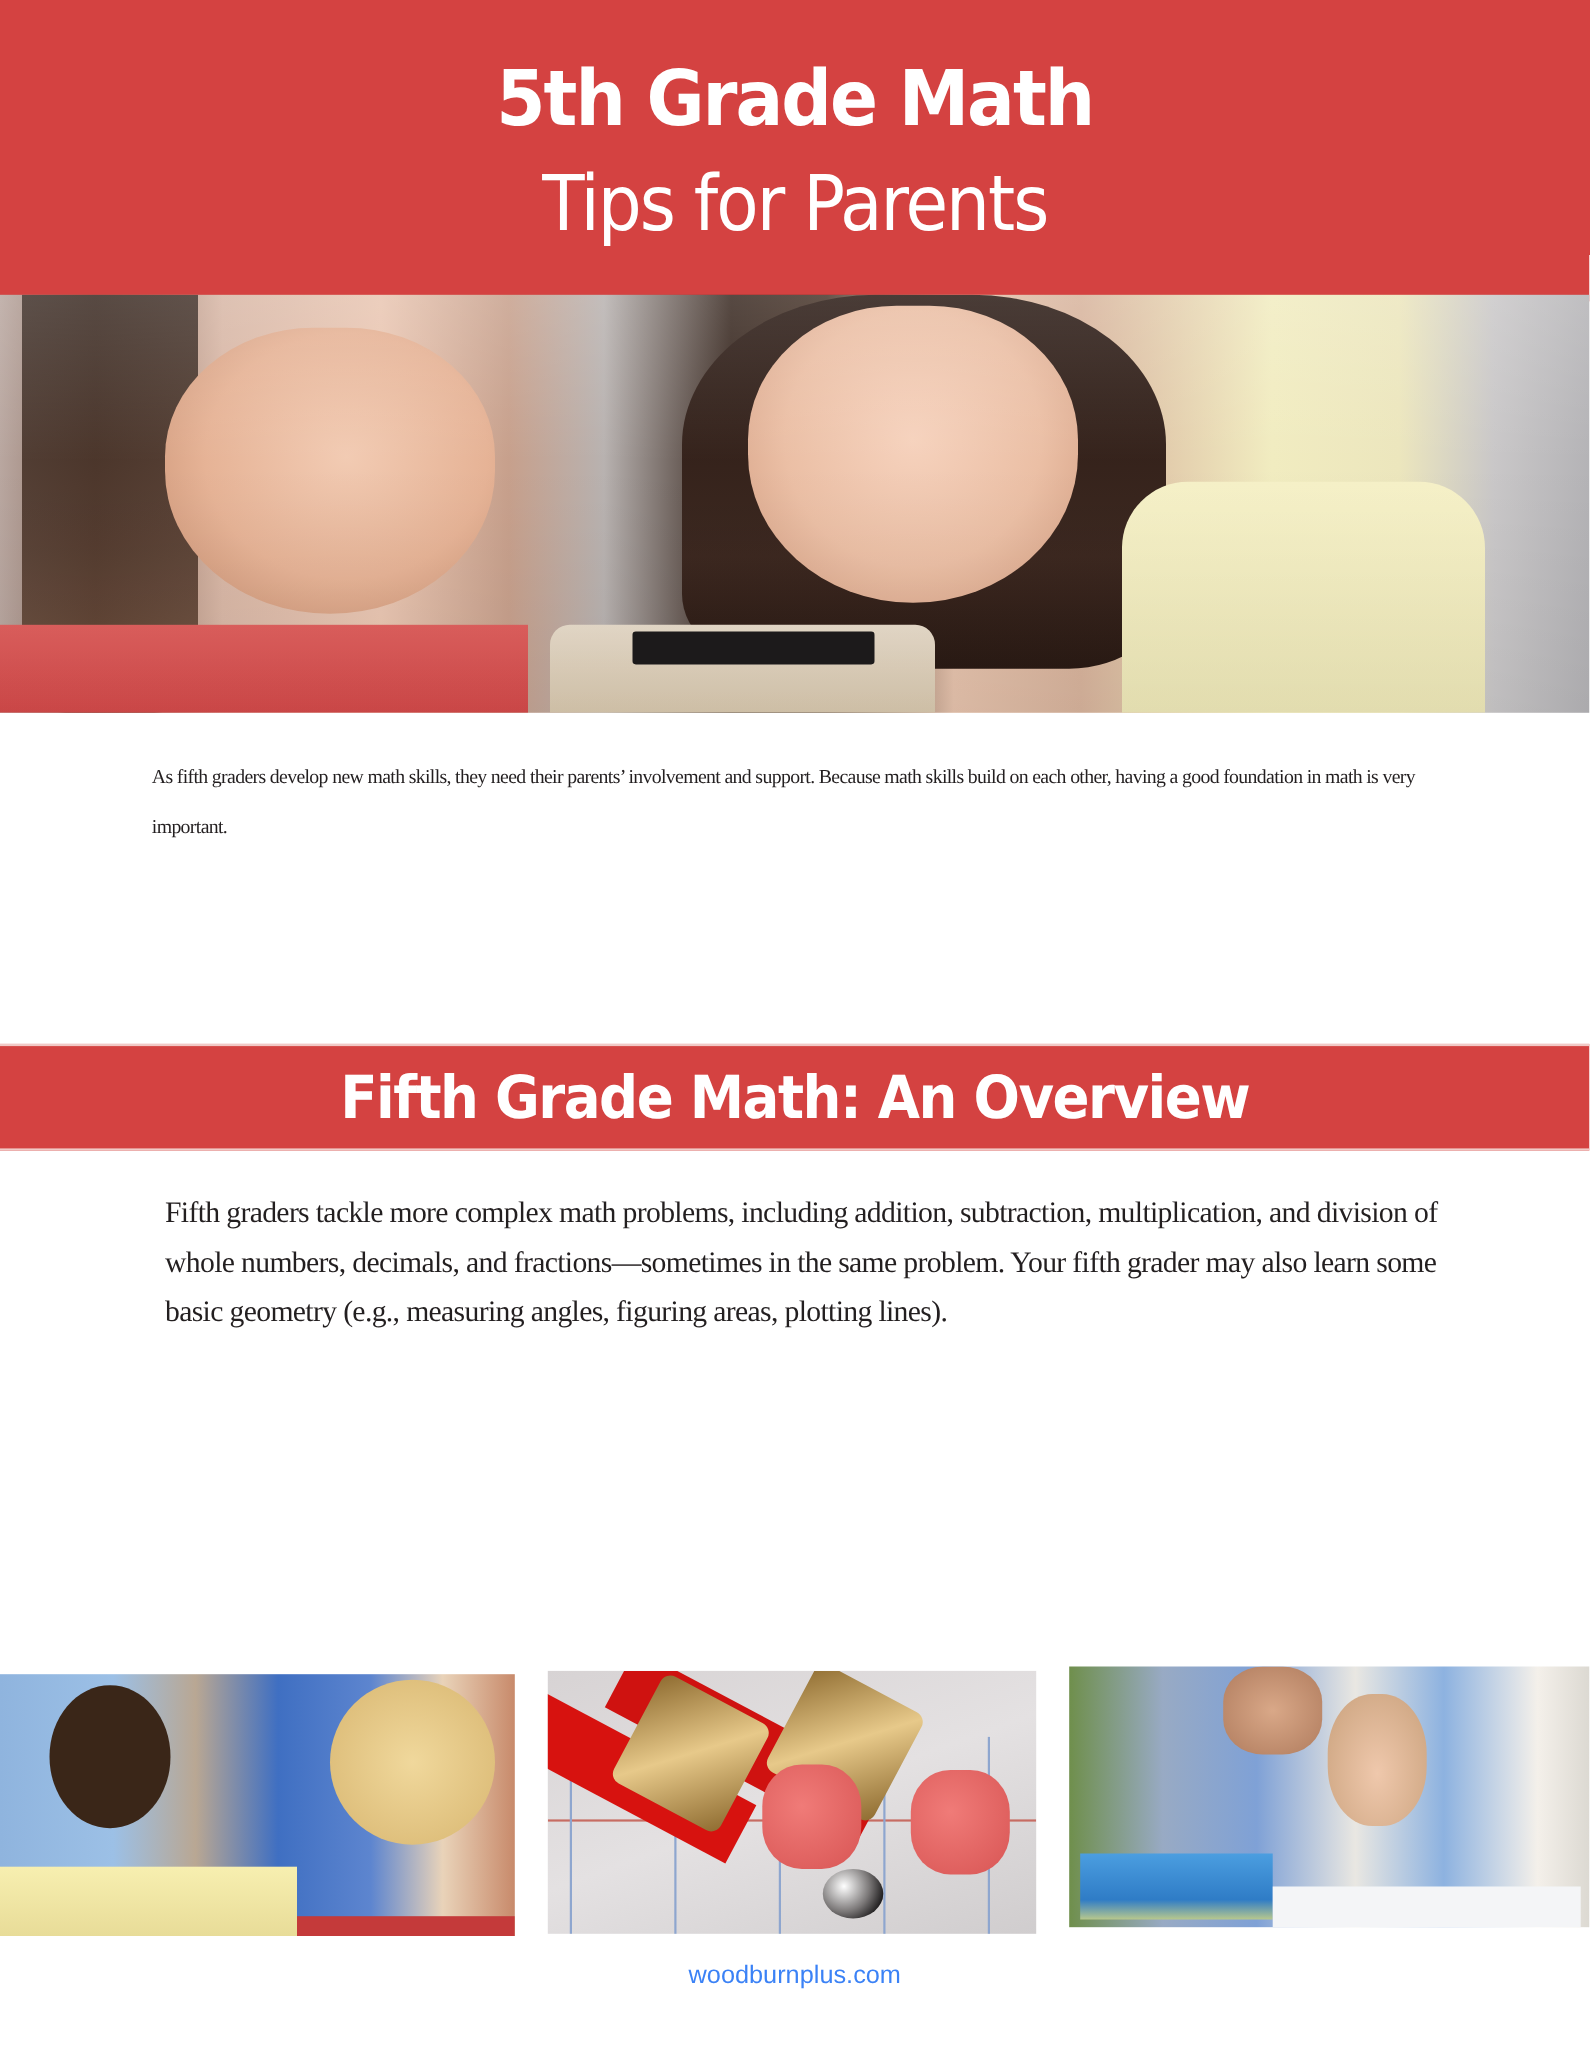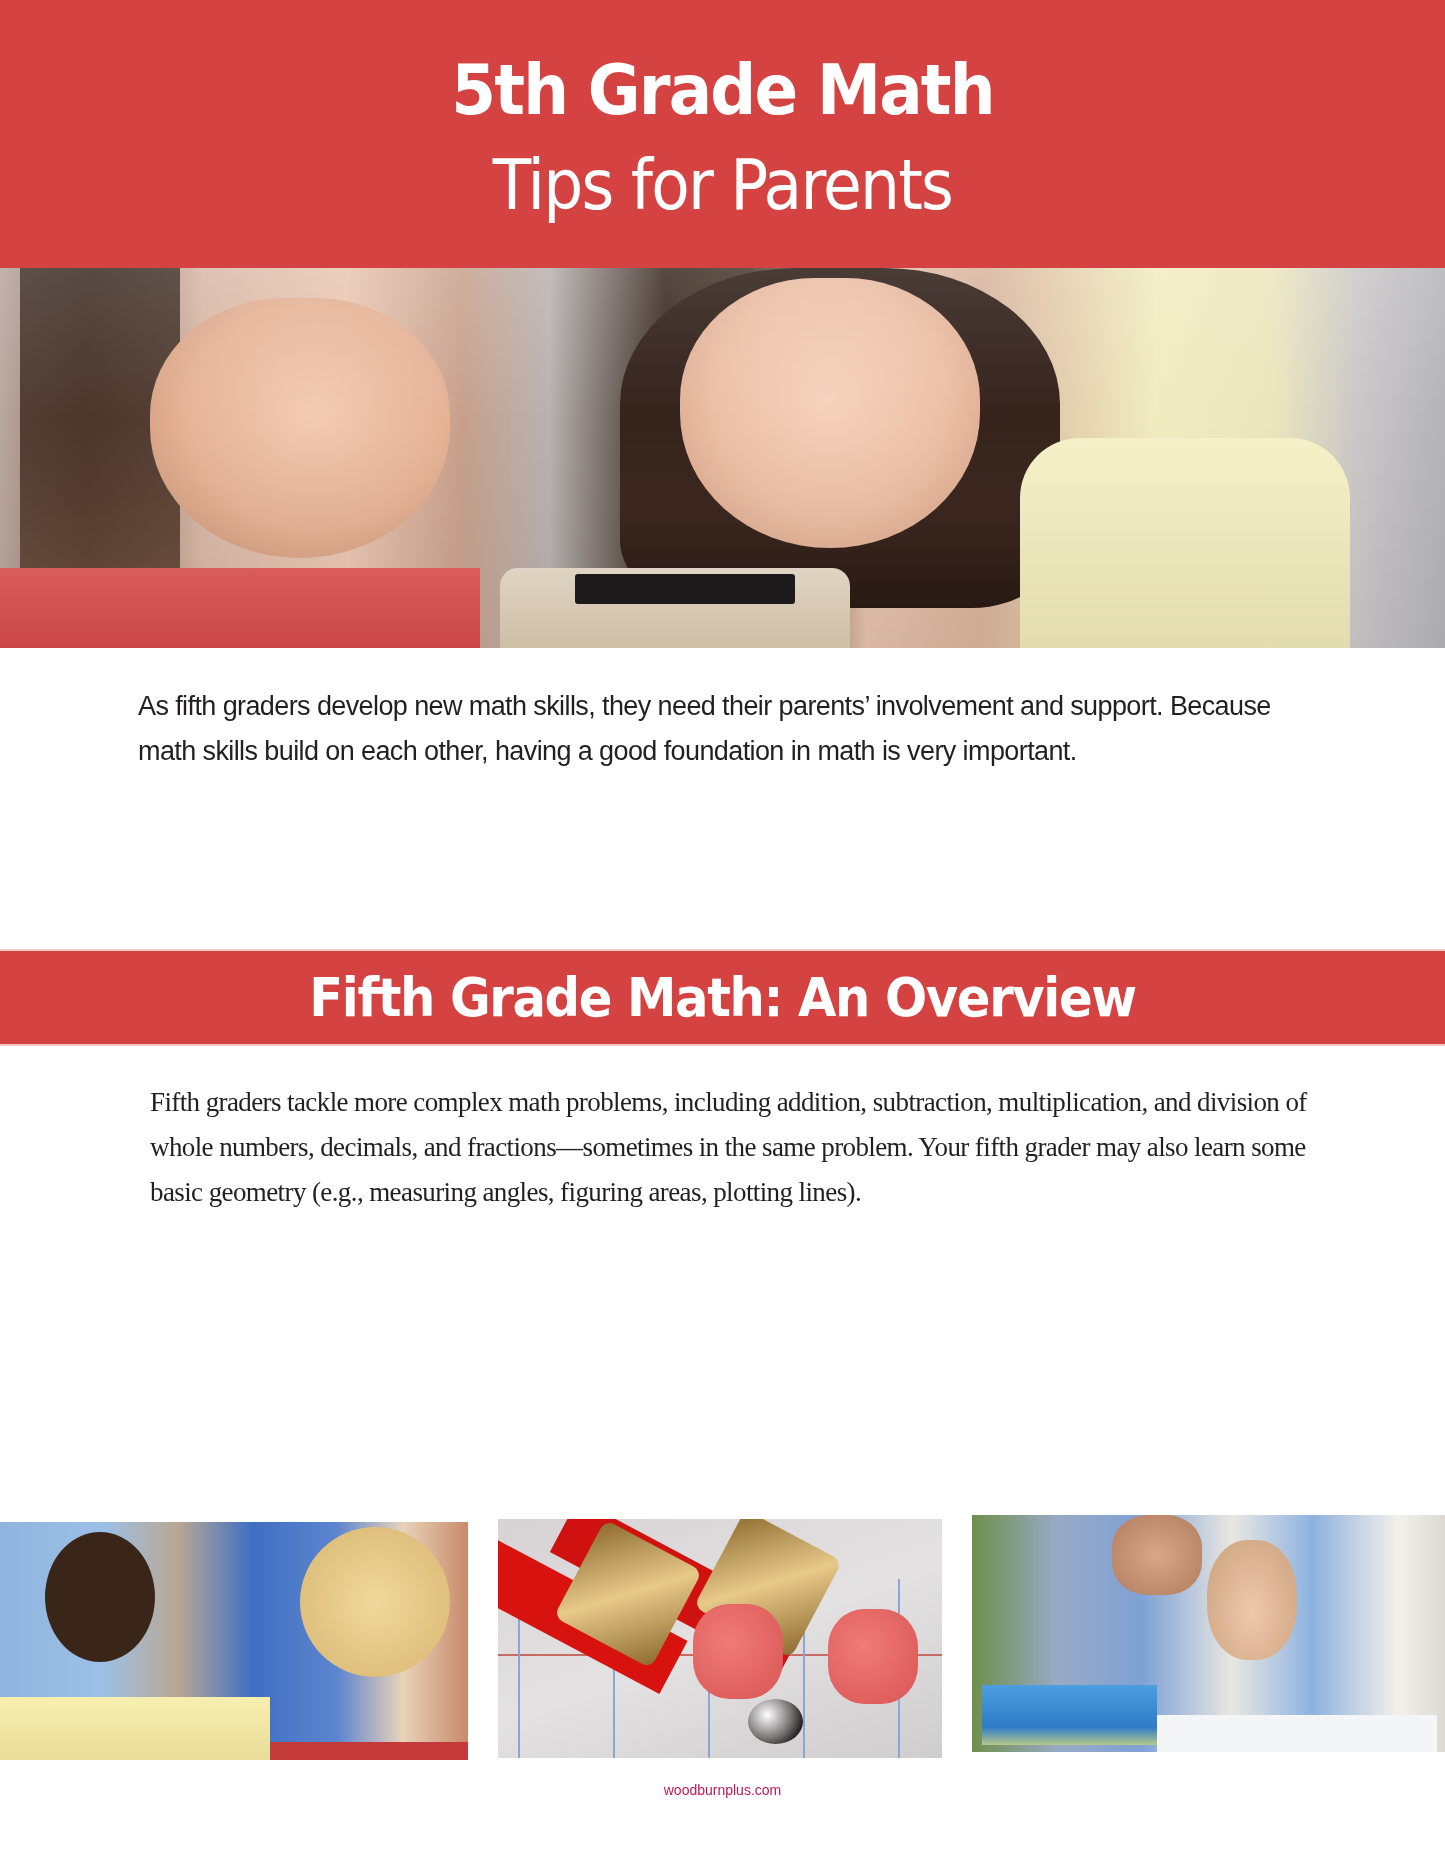--- a/index.html
+++ b/index.html
@@ -65,22 +65,22 @@
       background: linear-gradient(180deg, #e8dccb, #d8c8ae);
       border-radius: 18px 18px 0 0;
     }
     .hero-photo .tablet-bar {
       position: absolute; left: 575px; top: 306px; width: 220px; height: 30px;
       background: #1d1b1c; border-radius: 3px;
     }
 
     .intro {
       position: absolute; left: 138px; top: 684px; width: 1180px;
-      font-family: Liberation Sans, sans-serif;
-      font-size: 27px; line-height: 45px; color: #231f20;
+      font-family: Liberation Serif, serif;
+      font-size: 18px; line-height: 45px; color: #231f20;
       letter-spacing: -0.6px;
     }
     .intro p { margin-bottom: 10px; transform-origin: left; }
 
     .section-banner {
       position: absolute; left: 0; top: 949px; width: 1445px; height: 97px;
       background: #D44241; color: #ffffff; text-align: center;
       border-top: 2px solid #f1c9c6; border-bottom: 2px solid #f1c9c6;
     }
     .section-title {
@@ -121,21 +121,21 @@
 
     .photo-tutor { left: 972px; top: 1515px; width: 473px; height: 237px;
       background: linear-gradient(90deg, #6f8f4c 0%, #98aac4 18%, #7fa1d6 36%, #e9e7e2 55%, #8db2e0 72%, #f4f0ea 90%, #dcd9d2 100%); }
     .photo-tutor .man-head { position: absolute; left: 140px; top: 0; width: 90px; height: 80px; background: radial-gradient(ellipse, #d9a888, #b07c5e); border-radius: 40%; }
     .photo-tutor .girl-head { position: absolute; left: 235px; top: 25px; width: 90px; height: 120px; background: radial-gradient(ellipse at 50% 60%, #efc8ac, #c9a17c); border-radius: 45%; }
     .photo-tutor .books { position: absolute; left: 10px; top: 170px; width: 175px; height: 60px; background: linear-gradient(180deg, #4b9ee0, #2f7cc6 70%, #b8c88d); }
     .photo-tutor .notebook { position: absolute; left: 185px; top: 200px; width: 280px; height: 37px; background: #f4f5f7; }
 
     .footer {
       position: absolute; left: 0; top: 1782px; width: 1445px; text-align: center;
-      font-family: "Liberation Sans", "DejaVu Sans", sans-serif; font-size: 14px; color: #be185d;
+      font-family: "Liberation Sans", "DejaVu Sans", sans-serif; font-size: 23px; color: #3b82f6;
     }
   </style>
 </head>
 <body>
 
 <div class="header-banner">
   <div class="header-line1">5th Grade Math</div>
   <div class="header-line2">Tips for Parents</div>
 </div>
 

